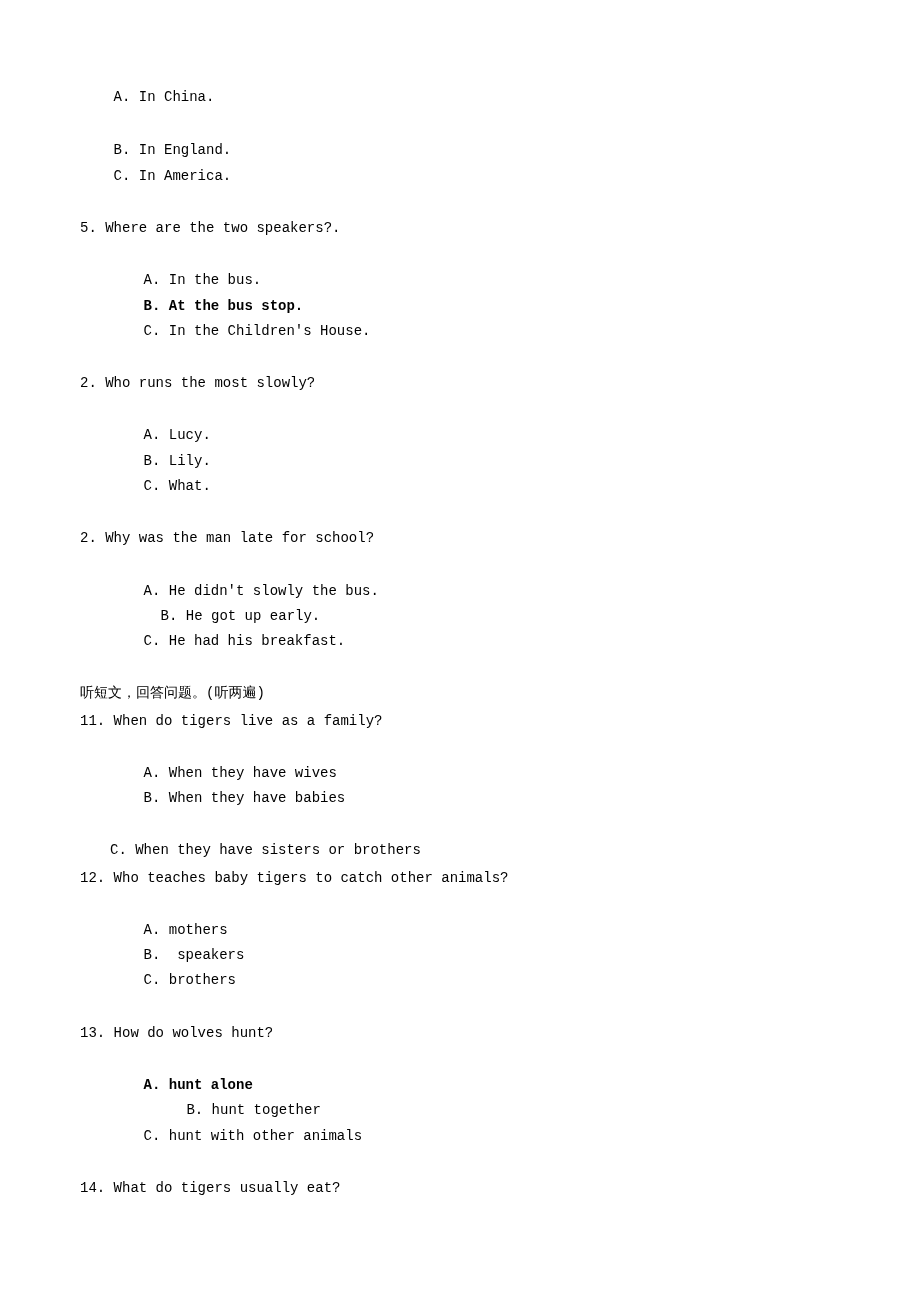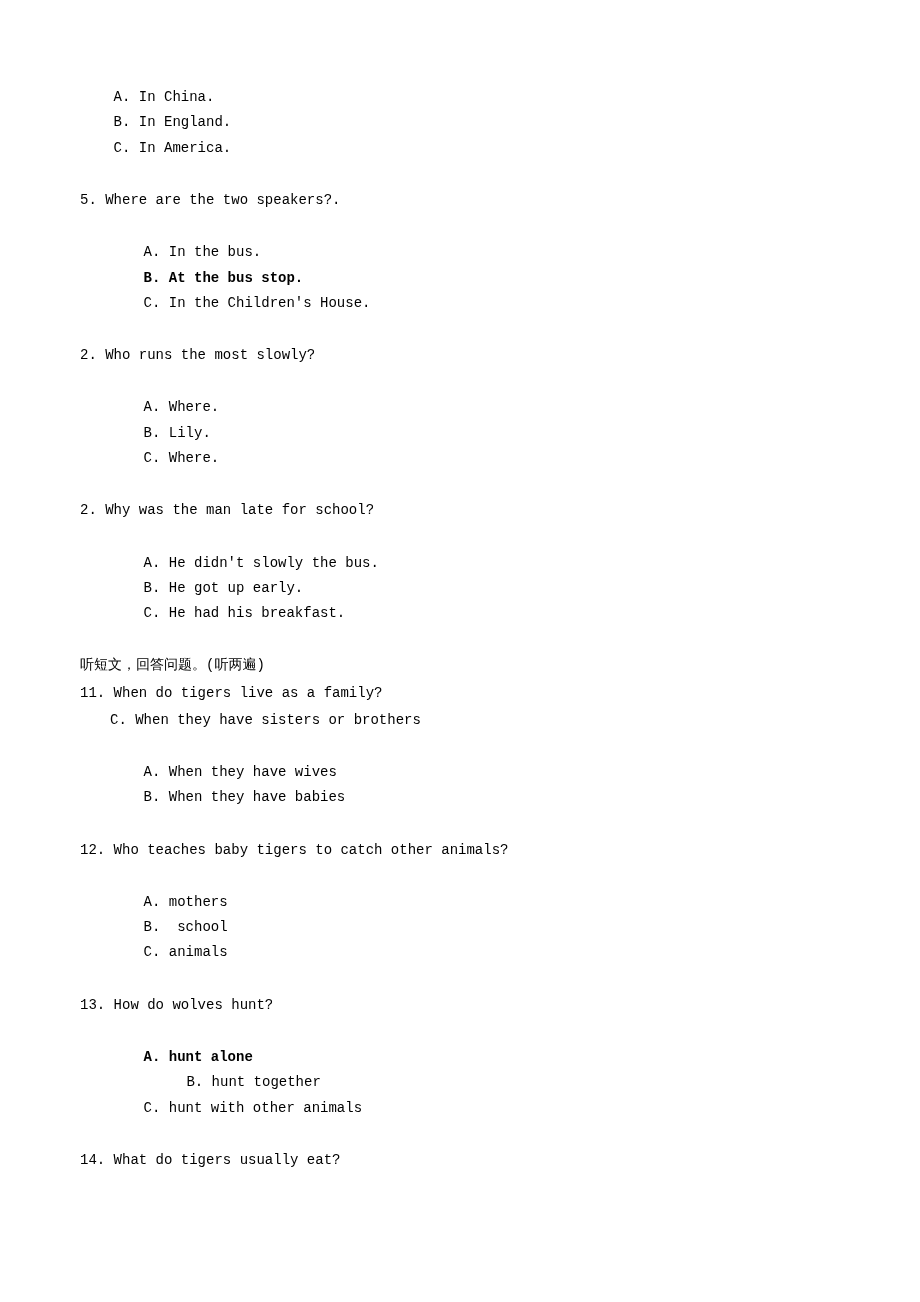--- a/index.html
+++ b/index.html
@@ -25,59 +25,59 @@
       padding-left: 30px;
     }
   </style>
 </head>
 <body>
 
 <div>
 
   <div class="line">
     <span style="display:inline-block;min-width:220px;">A. In China.</span>
-    <span style="display:inline-block;min-width:220px;">B. In England.</span>
+    <span style="display:inline-block;min-width:220px;margin-top:28px;">B. In England.</span>
     <span>C. In America.</span>
   </div>
 
   <div class="line">5. Where are the two speakers?.</div>
   <div class="line indent">
     <span style="display:inline-block;min-width:220px;">A. In the bus.</span>
     <span style="display:inline-block;min-width:220px;font-weight:bold;">B. At the bus stop.</span>
     <span>C. In the Children's House.</span>
   </div>
 
   <div class="line">2. Who runs the most slowly?</div>
   <div class="line indent">
-    <span style="display:inline-block;min-width:220px;">A. Where.</span>
+    <span style="display:inline-block;min-width:220px;">A. Lucy.</span>
     <span style="display:inline-block;min-width:220px;">B. Lily.</span>
-    <span>C. Where.</span>
+    <span>C. What.</span>
   </div>
 
   <div class="line">2. Why was the man late for school?</div>
   <div class="line indent">
     <span style="display:inline-block;min-width:280px;">A. He didn't slowly the bus.</span>
-    <span style="display:inline-block;min-width:240px;">B. He got up early.</span>
+    <span style="display:inline-block;min-width:240px;margin-left:17px;">B. He got up early.</span>
     <span>C. He had his breakfast.</span>
   </div>
 
   <div class="line">听短文，回答问题。(听两遍)</div>
 
   <div class="line">11. When do tigers live as a family?</div>
-  <div class="line indent">C. When they have sisters or brothers</div>
   <div class="line indent">
     <span style="display:inline-block;min-width:300px;">A. When they have wives</span>
     <span>B. When they have babies</span>
   </div>
+  <div class="line indent">C. When they have sisters or brothers</div>
 
   <div class="line">12. Who teaches baby tigers to catch other animals?</div>
   <div class="line indent">
     <span style="display:inline-block;min-width:200px;">A. mothers</span>
-    <span style="display:inline-block;min-width:200px;">B.  school</span>
-    <span>C. animals</span>
+    <span style="display:inline-block;min-width:200px;">B.  speakers</span>
+    <span>C. brothers</span>
   </div>
 
   <div class="line">13. How do wolves hunt?</div>
   <div class="line indent">
     <span style="display:inline-block;min-width:220px;font-weight:bold;">A. hunt alone</span>
     <span style="display:inline-block;min-width:220px;text-align:center;">B. hunt together</span>
     <span>C. hunt with other animals</span>
   </div>
 
   <div class="line">14. What do tigers usually eat?</div>

